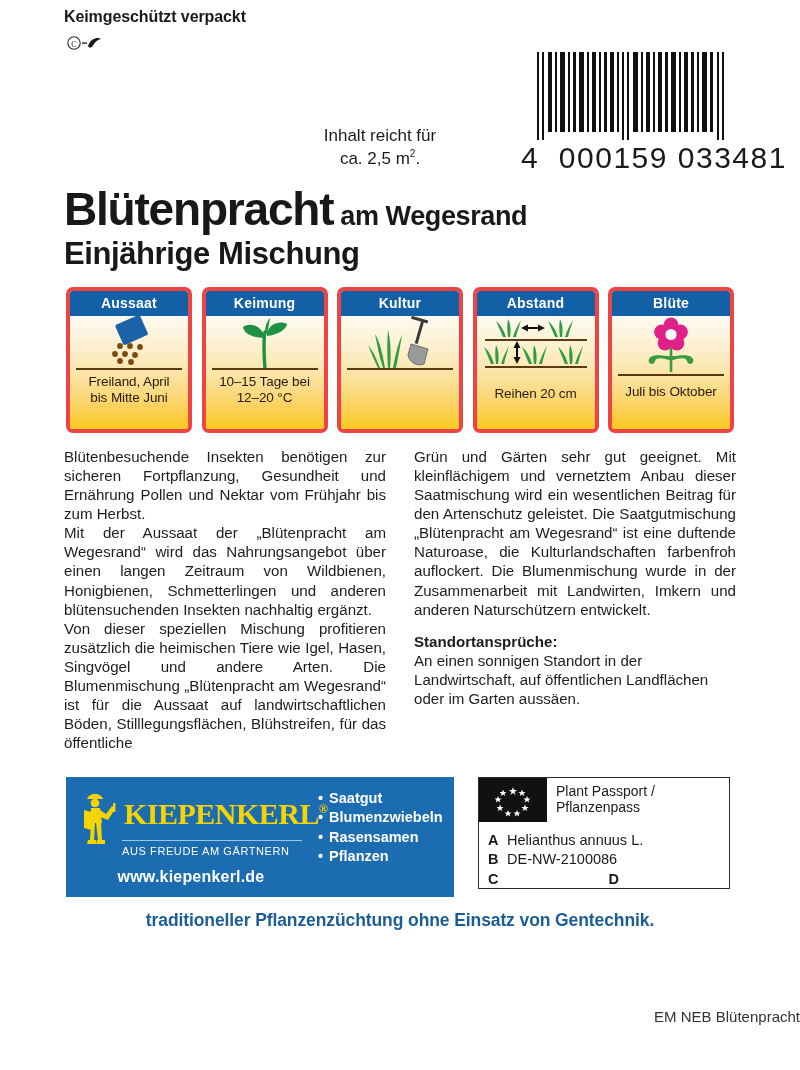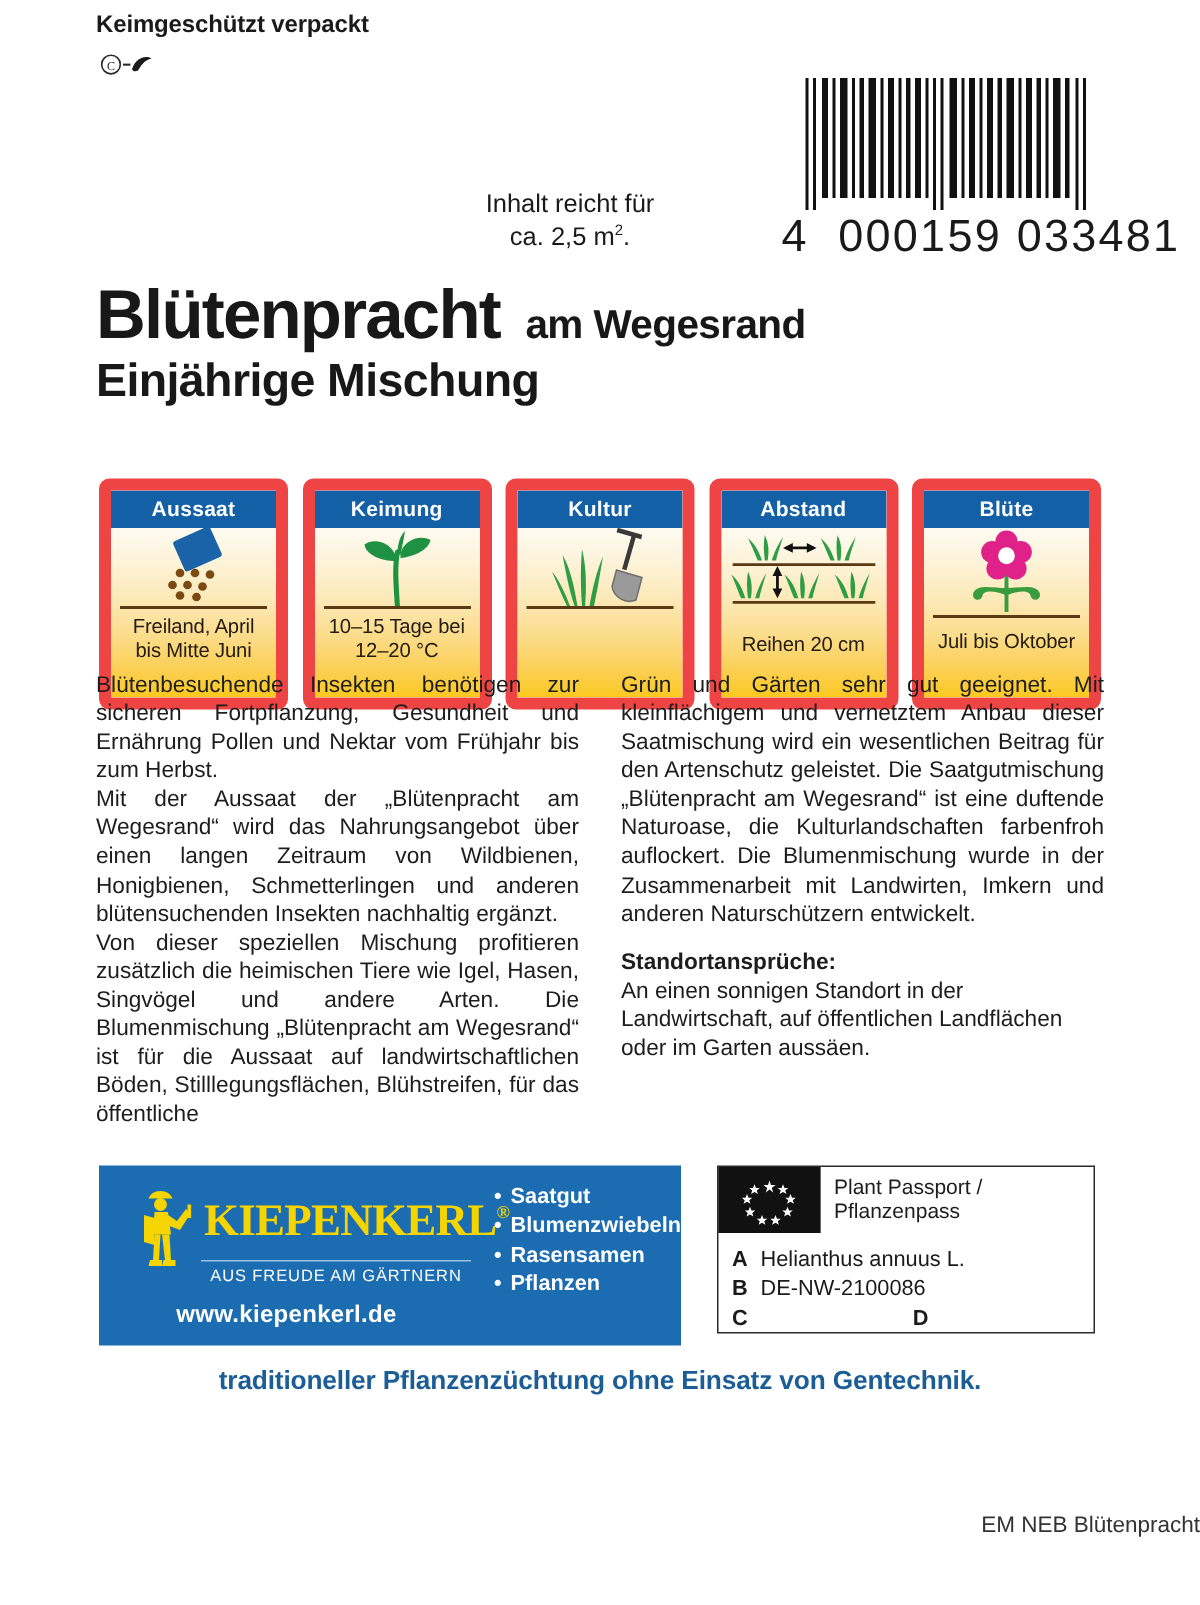--- a/index.html
+++ b/index.html
@@ -81,21 +81,21 @@
   }
   .title-main {
     font-size: 46px;
     font-weight: bold;
     letter-spacing: -1.2px;
     color: #181818;
   }
   .title-sub-inline {
     font-size: 27px;
     font-weight: bold;
-    margin-left: 17px;
+    margin-left: 7px;
     letter-spacing: -0.4px;
     color: #181818;
     text-align: center;
   }
   .title-line2 {
     font-size: 31px;
     font-weight: bold;
     letter-spacing: -0.4px;
     margin-top: 4px;
     color: #181818;
@@ -105,26 +105,25 @@
   .info-row {
     position: absolute;
     left: 66px;
     top: 287px;
     width: 668px;
     display: flex;
     justify-content: space-between;
   }
   .info-box {
     width: 126px;
-    border: 8px solid #ef4444;
+    border: 4px solid #ef4444;
     border-radius: 7px;
     overflow: hidden;
     background: #fff;
     box-sizing: border-box;
-    margin-top: 32px;
   }
   .info-head {
     background: #1360a6;
     color: #ffffff;
     font-size: 14px;
     font-weight: bold;
     text-align: center;
     padding: 4px 0 5px;
     letter-spacing: 0.2px;
   }
@@ -193,21 +192,21 @@
     top: 777px;
     width: 388px;
     height: 120px;
     background: #1b6cb0;
     display: flex;
     flex-direction: column;
   }
   .brand-top {
     display: flex;
     align-items: flex-start;
-    padding: 9px 0 0 16px;
+    padding: 9px 0 0 4px;
     flex: 1;
   }
   .brand-left {
     width: 235px;
     display: flex;
     align-items: flex-start;
     padding-left: 12px;
   }
   .brand-figure { width: 42px; height: 56px; flex: none; margin-top: 4px;}
   .brand-word {
@@ -217,21 +216,20 @@
     font-size: 30px;
     letter-spacing: -0.5px;
     line-height: 1;
     margin-top: 13px;
   }
   .brand-word .reg { font-size: 12px; vertical-align: super; }
   .brand-tag {
     color: #ffffff;
     font-size: 11px;
     letter-spacing: 0.6px;
-    text-align: center;
     width: 235px;
     margin-top: -6px;
     border-top: 1px solid #9cc4e3;
     padding-top: 4px;
     box-sizing: border-box;
     margin-left: 52px;
     width: 180px;
   }
   .brand-list {
     color: #ffffff;

